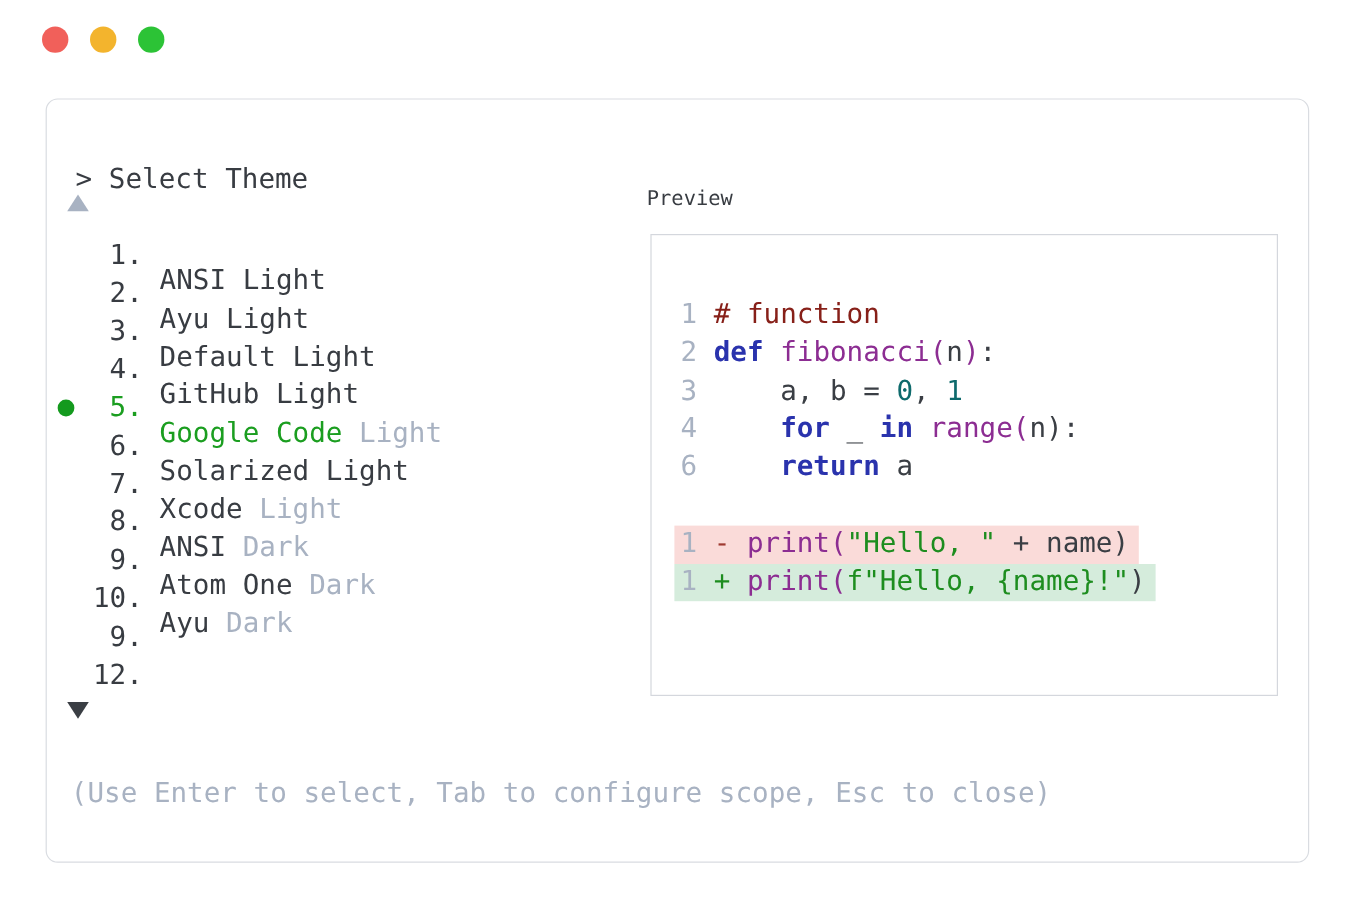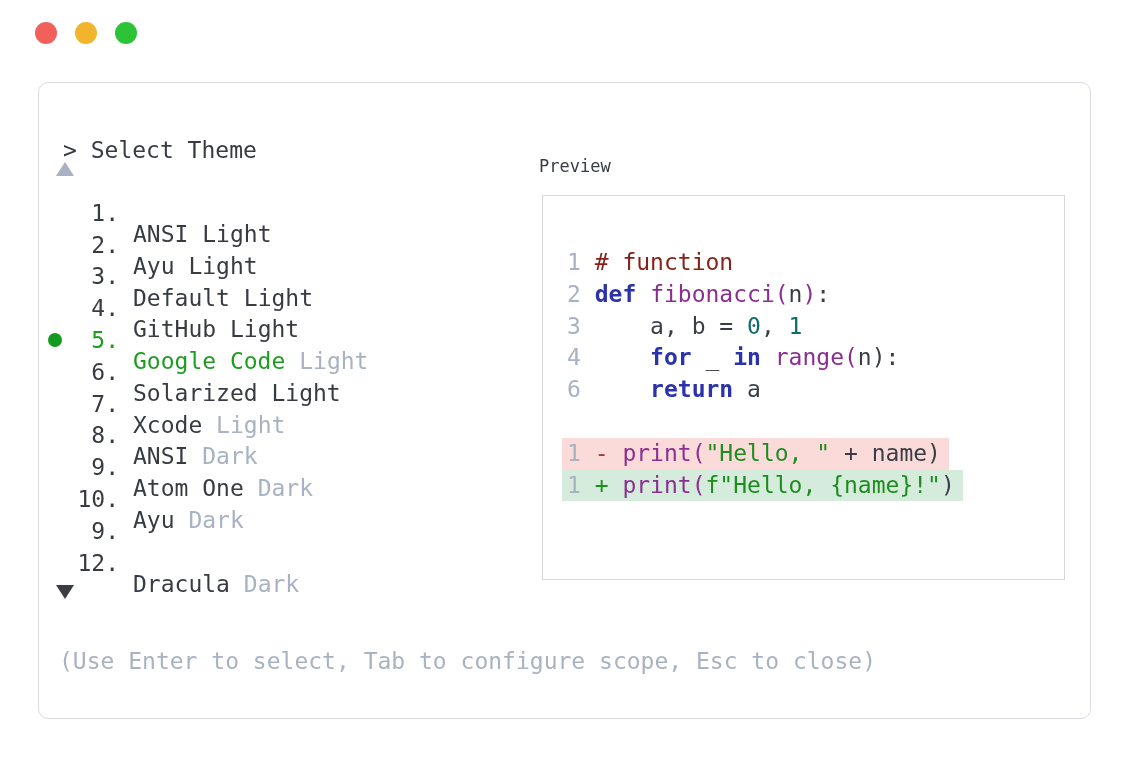--- a/index.html
+++ b/index.html
@@ -137,21 +137,20 @@
     <span class="marker">
           <span class="marker-dot"></span>
         </span>
     <span class="num">9.</span>
   </div>
       <div class="theme-row">
     <span class="marker">
           <span class="marker-dot"></span>
         </span>
     <span class="num">12.</span>
-    <span class="label"><span class="name">Dracula</span><span class="sep"> </span><span class="variant muted">Dark</span></span>
   </div>
     </div>
   <div class="arrow-down"></div>
   <div class="preview-box">
     <div class="code">
         <div class="code-line"><span class="line-inner"><span class="tok-ln">1</span> <span class="tok-comment"># function</span></span></div>
         <div class="code-line"><span class="line-inner"><span class="tok-ln">2</span> <span class="tok-keyword">def</span><span class="tok-plain"> </span><span class="tok-title">fibonacci(</span><span class="tok-plain">n</span><span class="tok-title">)</span><span class="tok-plain">:</span></span></div>
         <div class="code-line"><span class="line-inner"><span class="tok-ln">3</span> <span class="tok-plain">    a, b = </span><span class="tok-number">0</span><span class="tok-plain">, </span><span class="tok-number">1</span></span></div>
         <div class="code-line"><span class="line-inner"><span class="tok-ln">4</span> <span class="tok-plain">    </span><span class="tok-keyword">for</span><span class="tok-plain"> _ </span><span class="tok-keyword">in</span><span class="tok-plain"> </span><span class="tok-title">range(</span><span class="tok-plain">n):</span></span></div>
         <div class="code-line"><span class="line-inner"><span class="tok-ln">6</span> <span class="tok-plain">    </span><span class="tok-keyword">return</span><span class="tok-plain"> a</span></span></div>

